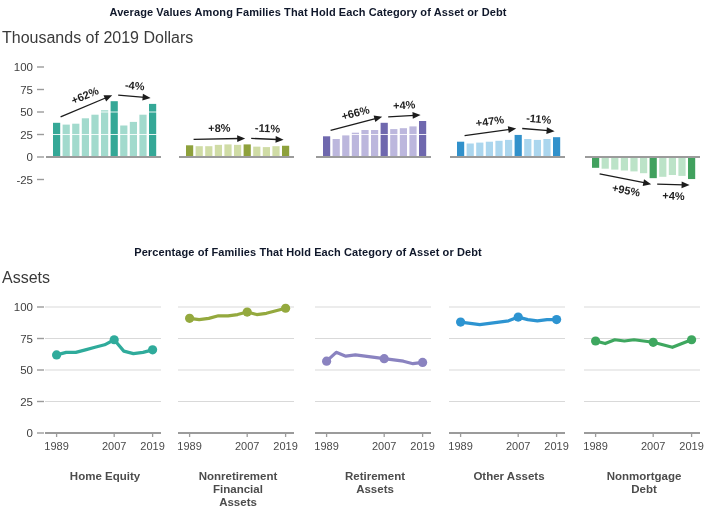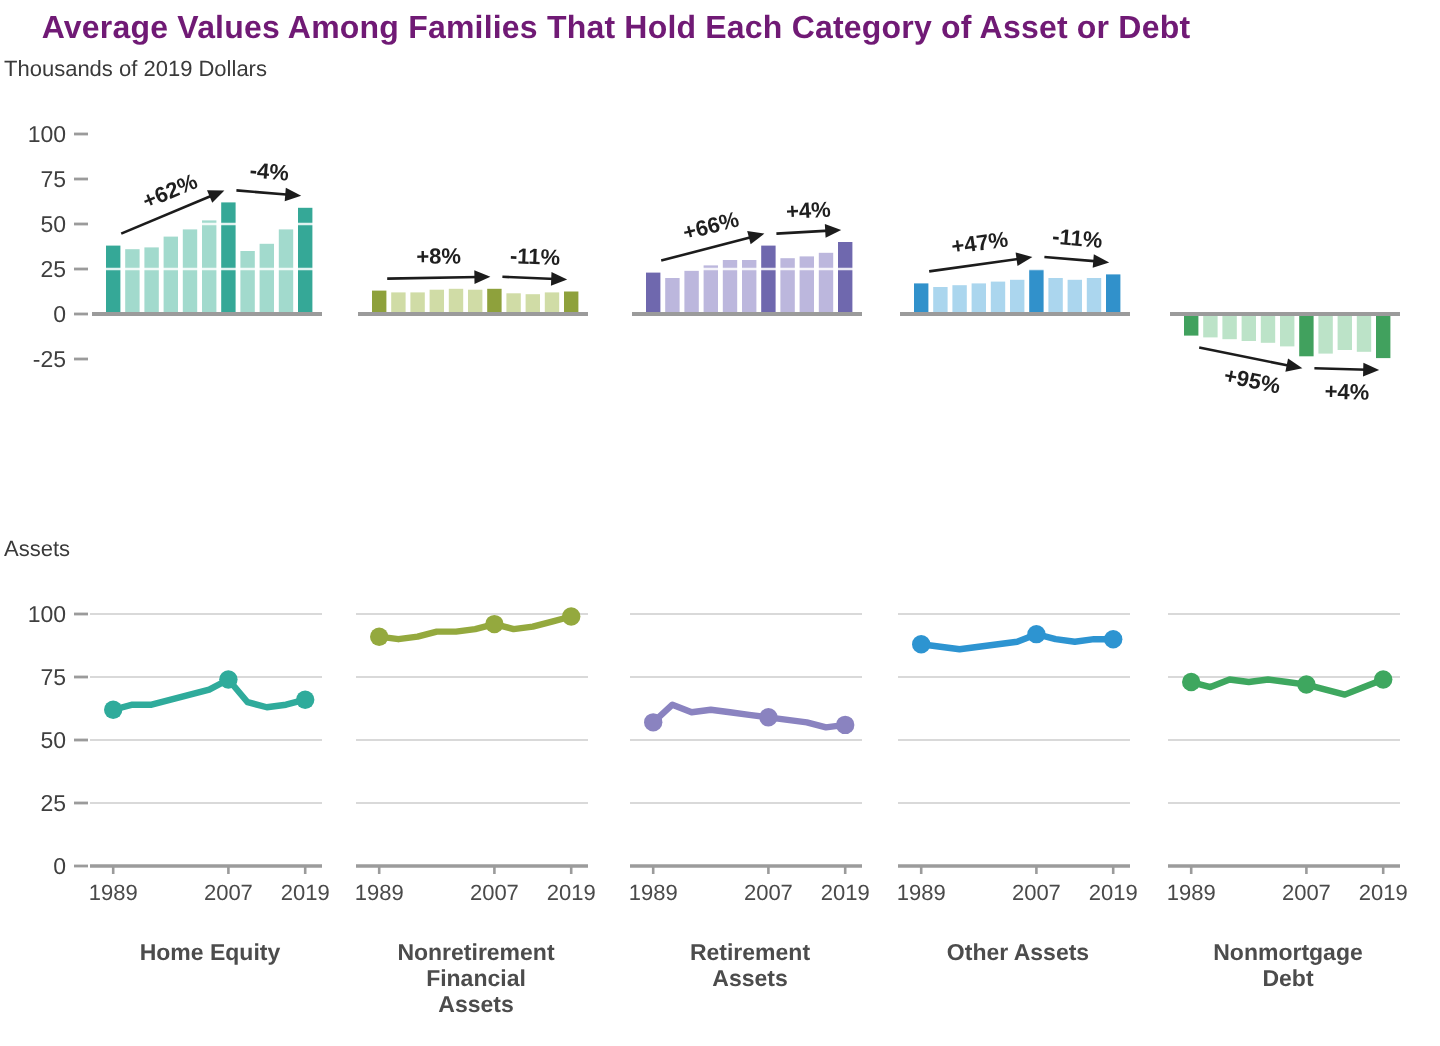--- a/index.html
+++ b/index.html
@@ -1,20 +1,20 @@
 <!DOCTYPE html>
 <html><head>
 <meta charset="utf-8">
 <style>
   html,body{margin:0;padding:0;background:#fff;}
   #app{position:relative;width:720px;height:523px;background:#ffffff;overflow:hidden;
        font-family:"Liberation Sans",sans-serif;}
   .chart-title{position:absolute;left:0;width:616px;text-align:center;
-       font-size:16px;font-weight:bold;color:#701a75;letter-spacing:.1px;}
-  .unit-label{position:absolute;left:2px;font-size:11px;color:#3a3a3a;}
+       font-size:11px;font-weight:bold;color:#0f172a;letter-spacing:.1px;}
+  .unit-label{position:absolute;left:2px;font-size:16px;color:#3a3a3a;}
   svg{position:absolute;left:0;}
   svg text{font-family:"Liberation Sans",sans-serif;}
   .ytick{font-size:11.5px;fill:#3f3f3f;}
   .xtick{font-size:11px;fill:#4a4a4a;}
   .cat-label{font-size:11.5px;font-weight:bold;fill:#4c4c4c;}
   .anno{font-size:11px;font-weight:bold;fill:#1f1f1f;}
 </style>
 </head>
 <body>
 
@@ -129,20 +129,21 @@
       <line x1="592" y1="82.5" x2="698" y2="82.5" stroke="rgba(255,255,255,0.85)" stroke-width="1.2"></line>
       <line x1="592" y1="60" x2="698" y2="60" stroke="rgba(255,255,255,0.85)" stroke-width="1.2"></line>
       <line x1="599.6" y1="121.8" x2="645.3171746048688" y2="130.970014673651" stroke="#1c1c1c" stroke-width="1.3"></line>
       <polygon points="651.2,132.15 644.0248911580894,127.24308517429363 642.6875744548939,133.9102872887757" fill="#1c1c1c"></polygon>
       <text x="625.4000000000001" y="141.975" text-anchor="middle" class="anno" transform="rotate(11.341959178070383 625.4000000000001 141.975)">+95%</text>
       <line x1="657.2" y1="132.15" x2="683.6023134760837" y2="132.8833975965579" stroke="#1c1c1c" stroke-width="1.3"></line>
       <polygon points="689.6,133.05 681.6974926633955,129.42917443185794 681.5086766061611,136.2265524922964" fill="#1c1c1c"></polygon>
       <text x="673.4000000000001" y="147.60000000000002" text-anchor="middle" class="anno" transform="rotate(1.5911402711945986 673.4000000000001 147.60000000000002)">+4%</text>
     </svg>
 
+  <div class="chart-title" style="top:246px">Percentage of Families That Hold Each Category of Asset or Debt</div>
   <div class="unit-label" style="top:269px">Assets</div>
   <svg id="bottom-chart-svg" width="720" height="228" style="top:295px">
       <text x="33" y="16" text-anchor="end" class="ytick">100</text>
       <line x1="37" y1="12" x2="44" y2="12" stroke="#9b9b9b" stroke-width="1.4"></line>
       <text x="33" y="47.5" text-anchor="end" class="ytick">75</text>
       <line x1="37" y1="43.5" x2="44" y2="43.5" stroke="#9b9b9b" stroke-width="1.4"></line>
       <text x="33" y="79" text-anchor="end" class="ytick">50</text>
       <line x1="37" y1="75" x2="44" y2="75" stroke="#9b9b9b" stroke-width="1.4"></line>
       <text x="33" y="110.5" text-anchor="end" class="ytick">25</text>
       <line x1="37" y1="106.5" x2="44" y2="106.5" stroke="#9b9b9b" stroke-width="1.4"></line>

